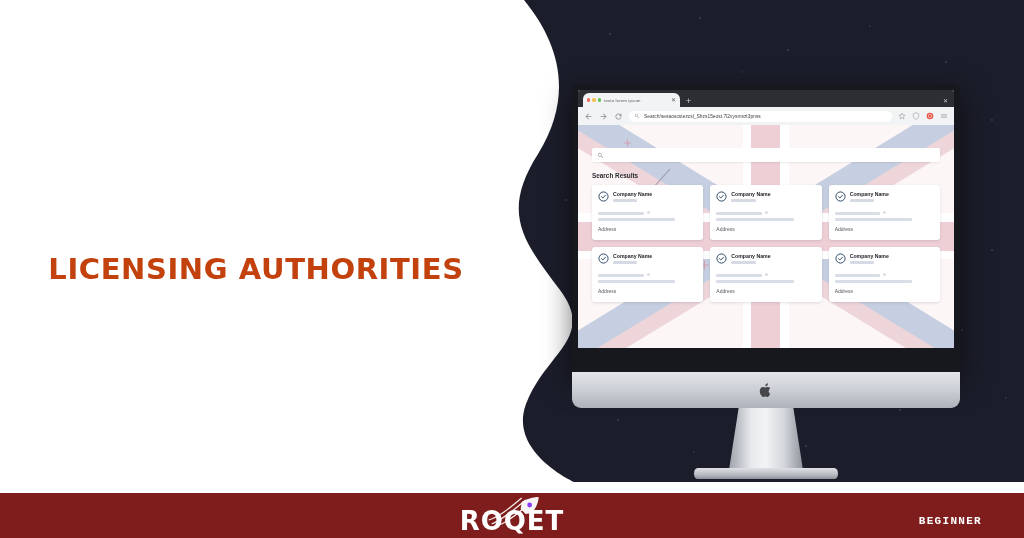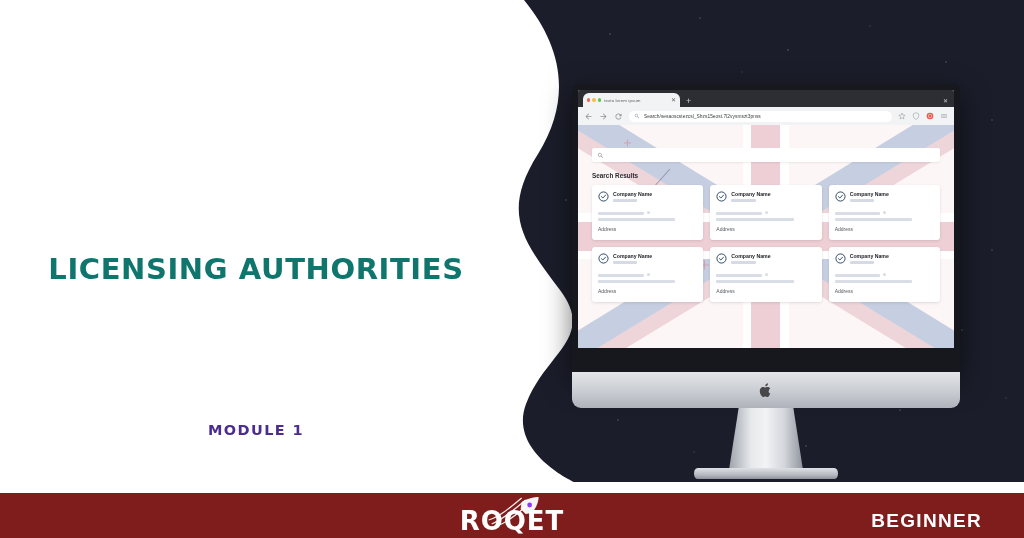--- a/index.html
+++ b/index.html
@@ -21,21 +21,21 @@
   
   .speckles { position:absolute; left:0; top:0; width:1024px; height:482px; pointer-events:none; }
 
   
   .left-col {
     position:absolute; left:0; top:0; width:520px; height:482px;
     display:flex; flex-direction:column; align-items:center; justify-content:flex-start;
   }
   .title {
     position:absolute; left:0; top:252px; width:512px; text-align:center;
-    color:#0f766e; font-size:29px; font-weight:bold; letter-spacing:0.6px;
+    color:#c2410c; font-size:29px; font-weight:bold; letter-spacing:0.6px;
     font-family:"DejaVu Sans", sans-serif;
   }
   .module {
     position:absolute; left:0; top:422px; width:512px; text-align:center;
     color:#4b2d8f; font-size:14.5px; font-weight:bold; letter-spacing:1.4px;
     font-family:"DejaVu Sans", sans-serif;
   }
 
   
   .imac { position:absolute; left:548px; top:84px; width:436px; height:380px; }
@@ -132,22 +132,22 @@
   .footer {
     position:absolute; left:0; top:493px; width:1024px; height:56px;
     background:#7f1d1d; display:flex; align-items:center;
   }
   .logo-wrap { position:absolute; left:50%; transform:translateX(-50%); display:flex; align-items:center; }
   .logo-text {
     color:#fff; font-size:26px; font-weight:bold; letter-spacing:1px;
     font-family:"DejaVu Sans", sans-serif;
   }
   .level {
-    position:absolute; right:42px; color:#fff; font-size:19px; font-weight:bold; letter-spacing:1.3px;
-    font-family:Liberation Sans, sans-serif;
+    position:absolute; right:42px; color:#fff; font-size:11px; font-weight:bold; letter-spacing:1.3px;
+    font-family:Liberation Mono, monospace;
   }
 </style>
 </head>
 <body>
 
 <div id="stage">
 
   <div class="dark-panel">
     <svg viewBox="0 0 1024 482" preserveAspectRatio="none" aria-hidden="true">
       <path d="M1024,0 L1024,482 L574,482
@@ -175,21 +175,20 @@
         <circle cx="586" cy="336" r="0.9"></circle>
           <circle cx="1006" cy="398" r="0.8"></circle>
         <circle cx="742" cy="72" r="0.7"></circle>
           <circle cx="836" cy="92" r="0.7"></circle>
       </g>
     </svg>
   </div>
 
   <div class="left-col">
     <div class="title">LICENSING AUTHORITIES</div>
-    <div class="module">MODULE 1</div>
   </div>
 
   <div class="imac">
 
     <div class="imac-bezel">
       <div class="screen">
 
         <div class="tabstrip">
           <div class="tab">
             <span class="dots">

